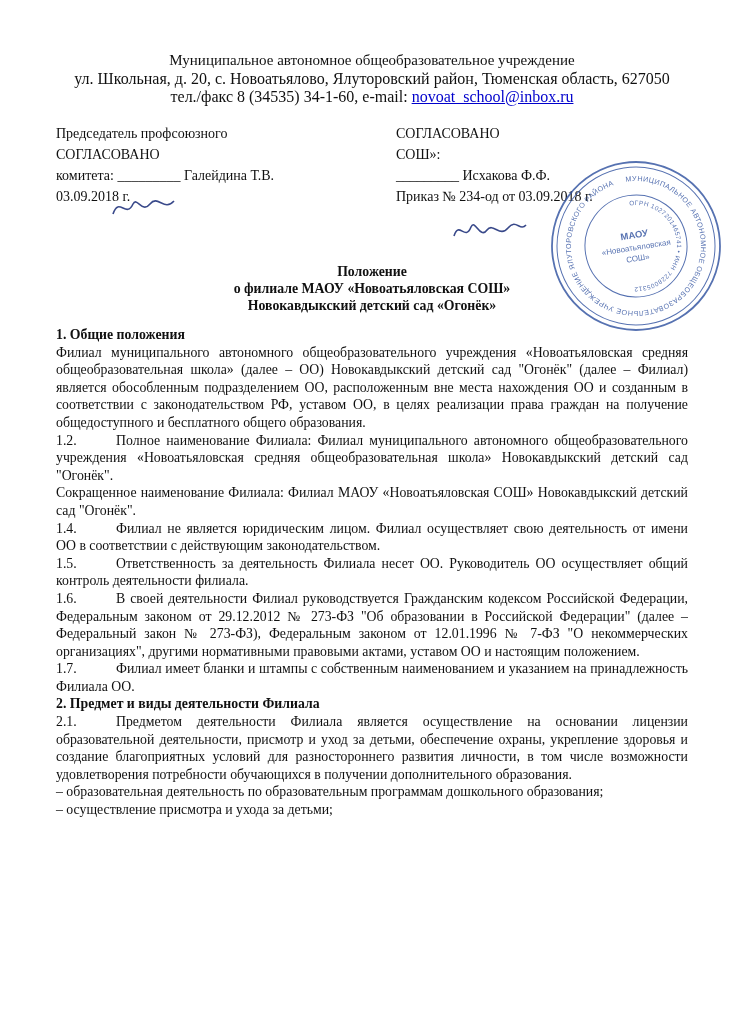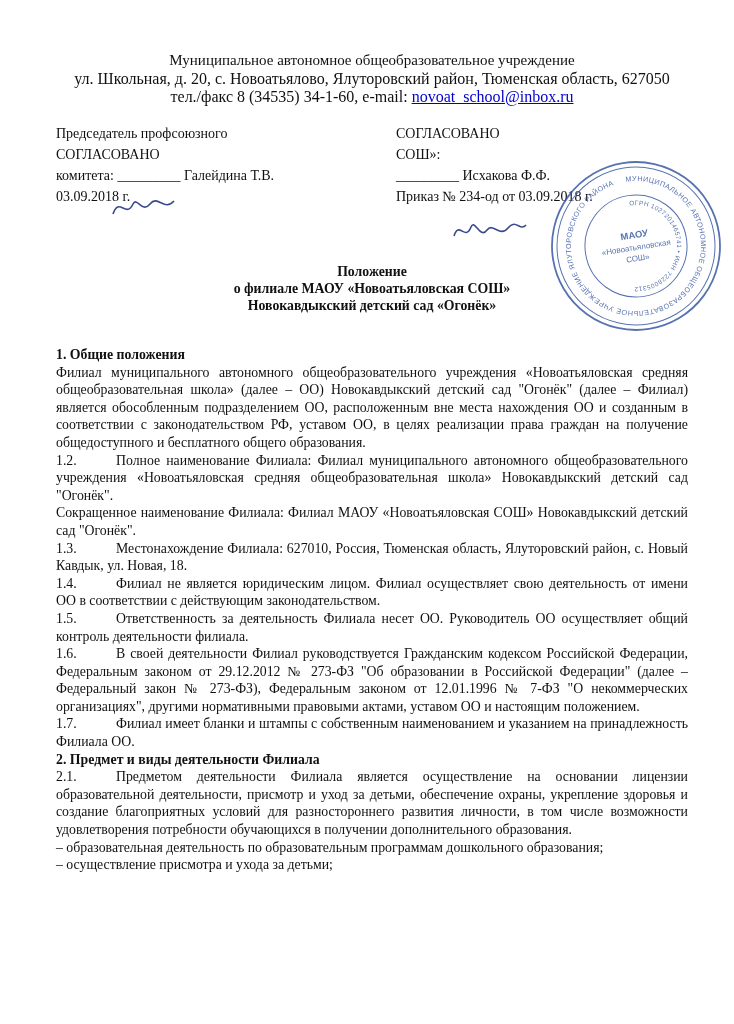--- a/index.html
+++ b/index.html
@@ -19,21 +19,21 @@
   .hdr-org   { font-size:17.5px; font-weight:bold; text-decoration:underline; line-height:23px; }
   .hdr-addr, .hdr-tel, .hdr-codes { font-size:16px; line-height:17.5px; }
   .email-link { color:#0000cc; text-decoration:underline; cursor:pointer; }
   
   .approval { display:flex; justify-content:space-between; margin-top:18px; font-size:14px; line-height:21px; }
   .app-left  { width:340px; }
   .app-right { width:292px; }
   
   .doc-title { margin-top:56px; text-align:center; font-weight:bold; font-size:13.8px; line-height:17px; }
   
-  .doc-body { margin-top:32px; font-size:13.8px; line-height:17.6px; text-align:justify; }
+  .doc-body { margin-top:12px; font-size:13.8px; line-height:17.6px; text-align:justify; }
   .doc-body p { margin:0; }
   .doc-heading { font-weight:bold; text-align:left; }
   .num { display:inline-block; width:60px; }
   
   .stamp {
     position:absolute; left:548px; top:158px; width:176px; height:176px;
     transform:rotate(-9deg);
     opacity:0.8; pointer-events:none;
   }
   .stamp text { fill:#2d4f9e; font-family:"Liberation Sans","DejaVu Sans",sans-serif; }
@@ -74,21 +74,20 @@
     <div>Положение</div>
     <div>о филиале МАОУ «Новоатьяловская СОШ»</div>
     <div>Новокавдыкский детский сад «Огонёк»</div>
   </div>
 
   <div class="doc-body">
       <p class="doc-heading">1. Общие положения</p>
       <p>Филиал муниципального автономного общеобразовательного учреждения «Новоатьяловская средняя общеобразовательная школа» (далее – ОО) Новокавдыкский детский сад "Огонёк" (далее – Филиал) является обособленным подразделением ОО, расположенным вне места нахождения ОО и созданным в соответствии с законодательством РФ, уставом ОО, в целях реализации права граждан на получение общедоступного и бесплатного общего образования.</p>
       <p><span class="num">1.2.</span>Полное наименование Филиала: Филиал муниципального автономного общеобразовательного учреждения «Новоатьяловская средняя общеобразовательная школа» Новокавдыкский детский сад "Огонёк".</p>
       <p>Сокращенное наименование Филиала: Филиал МАОУ «Новоатьяловская СОШ» Новокавдыкский детский сад "Огонёк".</p>
-      <p><span class="num">1.3.</span>Местонахождение Филиала: 627010, Россия, Тюменская область, Ялуторовский район, с. Новый Кавдык, ул. Новая, 18.</p>
       <p><span class="num">1.4.</span>Филиал не является юридическим лицом. Филиал осуществляет свою деятельность от имени ОО в соответствии с действующим законодательством.</p>
       <p><span class="num">1.5.</span>Ответственность за деятельность Филиала несет ОО. Руководитель ОО осуществляет общий контроль деятельности филиала.</p>
       <p><span class="num">1.6.</span>В своей деятельности Филиал руководствуется Гражданским кодексом Российской Федерации, Федеральным законом от 29.12.2012 № 273-ФЗ "Об образовании в Российской Федерации" (далее – Федеральный закон № 273-ФЗ), Федеральным законом от 12.01.1996 № 7-ФЗ "О некоммерческих организациях",  другими нормативными правовыми актами, уставом ОО и настоящим положением.</p>
       <p><span class="num">1.7.</span>Филиал имеет бланки и штампы с собственным наименованием и указанием на принадлежность Филиала ОО.</p>
       <p class="doc-heading">2. Предмет и виды деятельности Филиала</p>
       <p><span class="num">2.1.</span>Предметом деятельности Филиала является осуществление на основании лицензии образовательной деятельности, присмотр и уход за детьми, обеспечение охраны, укрепление здоровья и создание благоприятных условий для разностороннего развития личности, в том числе возможности удовлетворения потребности обучающихся в получении дополнительного образования.</p>
       <p>– образовательная деятельность по образовательным программам дошкольного образования;</p>
       <p>– осуществление присмотра и ухода за детьми;</p>
     </div>
 

